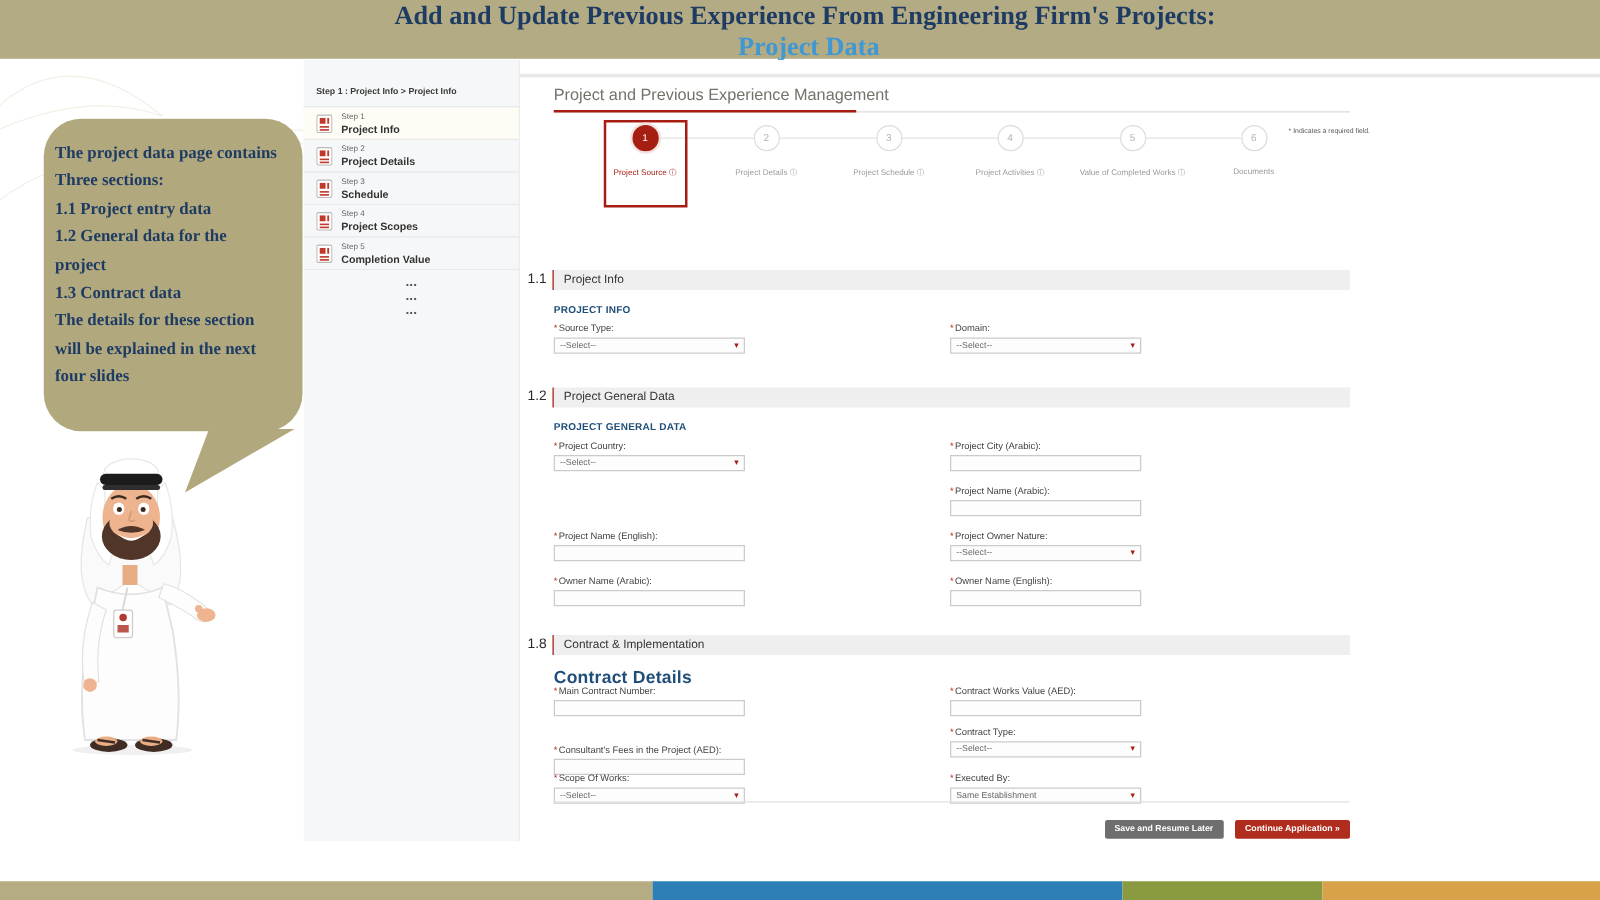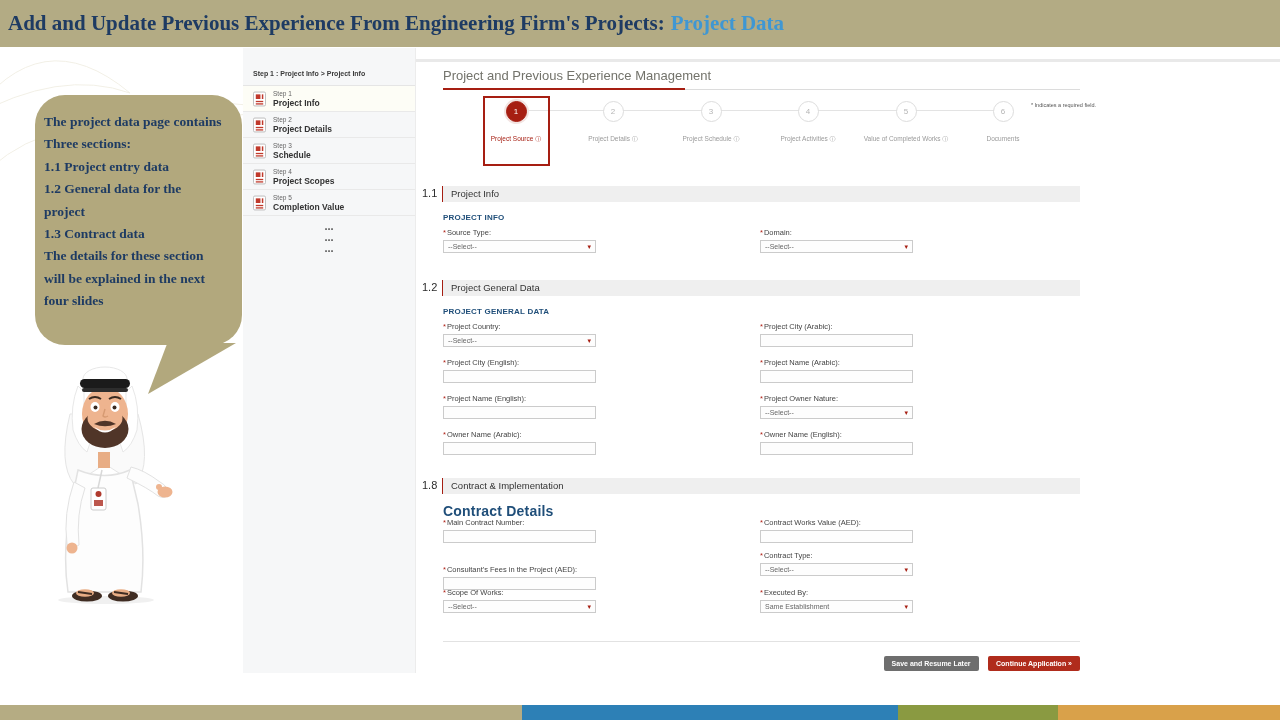--- a/index.html
+++ b/index.html
@@ -2,21 +2,21 @@
 <html><head>
 <meta charset="utf-8">
 <style>
   * { margin:0; padding:0; box-sizing:border-box; }
   html,body { width:1280px; height:720px; overflow:hidden; background:#fff;
               font-family:"Liberation Sans", sans-serif; }
 
   
   #title-bar { position:absolute; left:0; top:0; width:1280px; height:47px;
     background:#b3ab84; display:flex; align-items:center; padding-left:8px;
-    font-family:"Liberation Serif", serif; font-weight:bold; font-size:21px; color:#1e3b63; }
+    font-family:"Liberation Serif", serif; font-weight:bold; font-size:21px; color:#1e3b63;flex-direction:column; }
   #title-bar .hl { color:#3f97d3; margin-left:6px; }
 
   
   #watermark { position:absolute; left:0; top:48px; opacity:.5; }
   #bubble { position:absolute; left:35px; top:95px; width:207px; height:250px;
     background:#b2a87d; border-radius:30px; padding:16px 10px 0 9px;
     font-family:"Liberation Serif", serif; font-weight:bold; font-size:13.5px;
     line-height:22.4px; color:#1e3b63; white-space:pre-line; }
   #bubble-tail { position:absolute; left:148px; top:343px; width:88px; height:51px;
     background:#b2a87d; clip-path:polygon(22% 0, 100% 0, 0 100%); }
@@ -51,21 +51,21 @@
     border:1px solid #ddd; color:#b5b5b5; font-size:8px; line-height:19px; position:relative; }
   .stp.active .c { background:#a61e12; border-color:#a61e12; color:#fff;
     box-shadow:0 0 0 2px #f3e4e2; }
   .stp .l { margin-top:13px; font-size:6.5px; color:#9a9a9a; }
   .stp.active .l { color:#a61e12; }
   .stp .i { font-size:6px; color:inherit; }
   #step-hl { position:absolute; left:40px; top:-4px; width:67px; height:70px;
     border:2px solid #a61e12; background:transparent; }
 
   
-  .section { position:absolute; left:0; width:680px; }
+  .section { position:absolute; left:0; width:680px;margin-top:30px; }
   .sec-num { position:absolute; left:6px; top:1px; font-size:11px; color:#2b2b2b; }
   .sec-bar { position:absolute; left:26px; top:0; width:638px; height:16px; background:#efefef;
     border-left:1px solid #a61e12; font-size:9.5px; color:#333; line-height:16px; padding-left:8px; }
   .sec-sub { position:absolute; left:27px; font-size:8px; font-weight:bold; color:#1f4e79;
     letter-spacing:.2px; }
   .fld { position:absolute; width:153px; }
   .fld.colL { left:27px; } .fld.colR { left:344px; }
   .fld .lab { font-size:7.5px; color:#444; }
   .fld .lab .rq { color:#b02318; margin-right:1px; }
   .ctrl { margin-top:3px; width:153px; height:13px; border:1px solid #cbcbcb; background:#fdfdfd; }
@@ -310,24 +310,20 @@
       <div class="ctrl sel">
         <span>--Select--</span>
         <span class="caret">▾</span>
       </div>
     </div>
     <div class="fld colR" style="top:42px">
       <div class="lab"><span class="rq">*</span><span>Project City (Arabic):</span></div>
       <div class="ctrl"></div>
     </div>
 
-    <div class="fld colL" style="top:78px">
-      <div class="lab"><span class="rq">*</span><span>Project City (English):</span></div>
-      <div class="ctrl"></div>
-    </div>
     <div class="fld colR" style="top:78px">
       <div class="lab"><span class="rq">*</span><span>Project Name (Arabic):</span></div>
       <div class="ctrl"></div>
     </div>
 
     <div class="fld colL" style="top:114px">
       <div class="lab"><span class="rq">*</span><span>Project Name (English):</span></div>
       <div class="ctrl"></div>
     </div>
     <div class="fld colR" style="top:114px">

